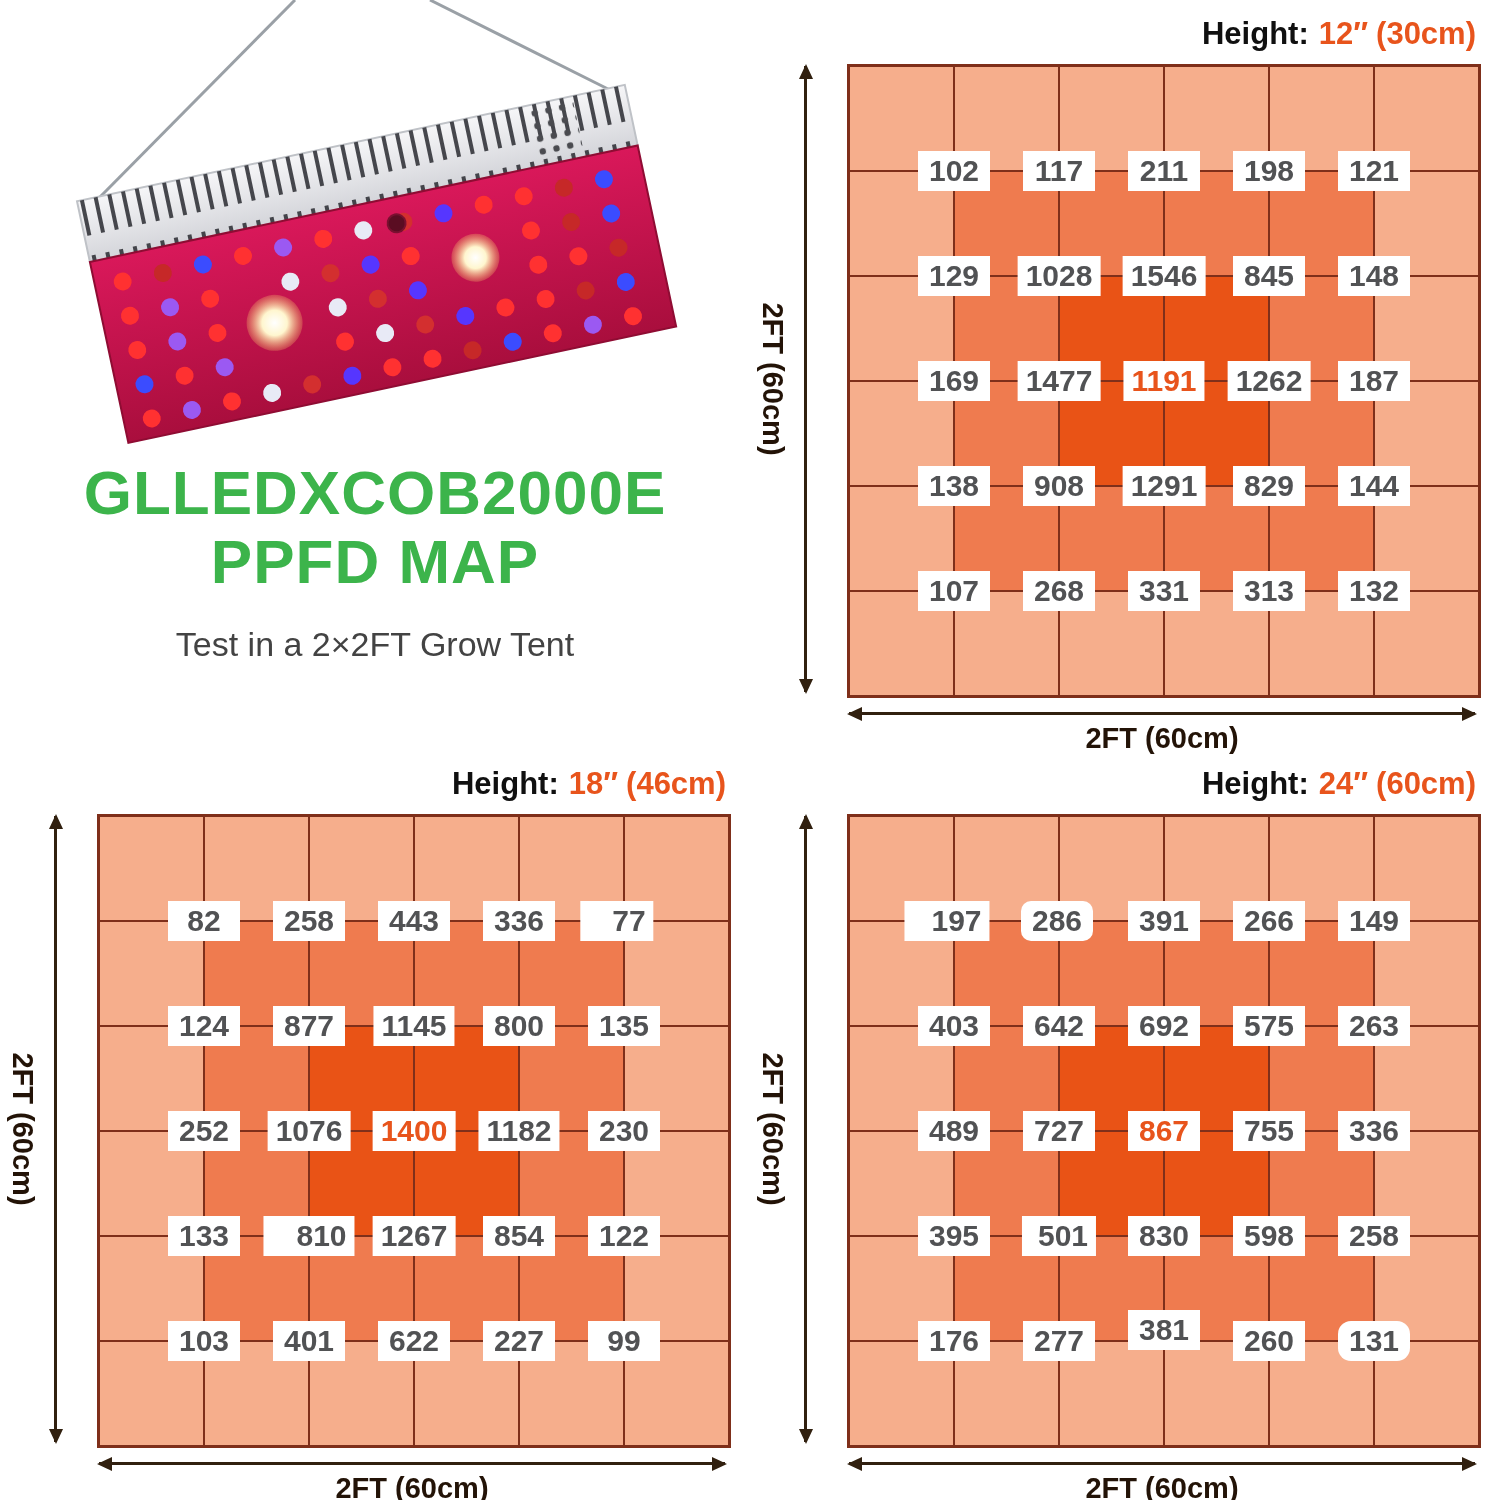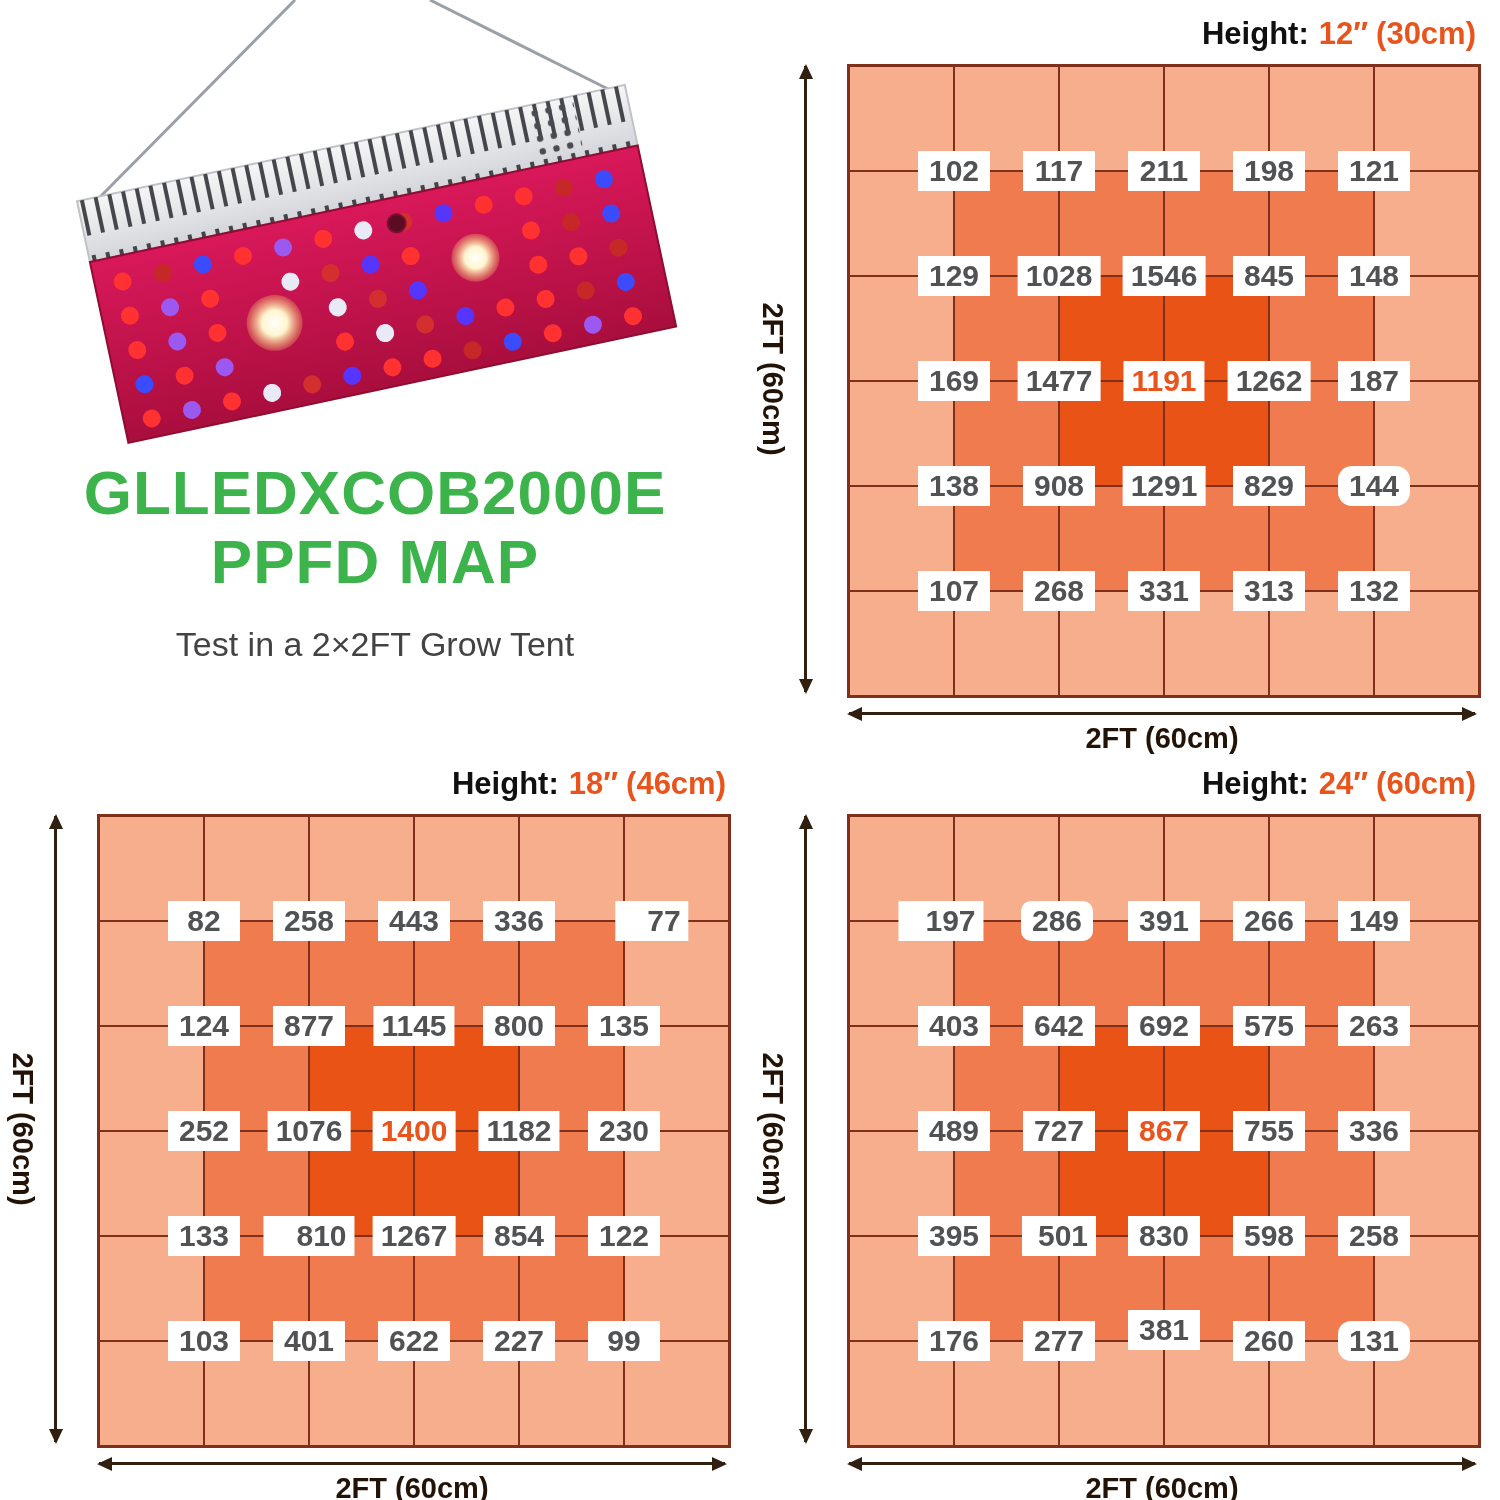--- a/index.html
+++ b/index.html
@@ -216,21 +216,21 @@
         <div class="val" style="left: 525px; top: 210px;">148</div>
         <div class="val" style="left: 105px; top: 315px;">169</div>
         <div class="val" style="left: 210px; top: 315px;">1477</div>
         <div class="val hot" style="left: 315px; top: 315px;">1191</div>
         <div class="val" style="left: 420px; top: 315px;">1262</div>
         <div class="val" style="left: 525px; top: 315px;">187</div>
         <div class="val" style="left: 105px; top: 420px;">138</div>
         <div class="val" style="left: 210px; top: 420px;">908</div>
         <div class="val" style="left: 315px; top: 420px;">1291</div>
         <div class="val" style="left: 420px; top: 420px;">829</div>
-        <div class="val" style="left: 525px; top: 420px; border-radius: 14px;">144</div>
+        <div class="val" style="left: 525px; top: 420px;">144</div>
         <div class="val" style="left: 105px; top: 525px;">107</div>
         <div class="val" style="left: 210px; top: 525px;">268</div>
         <div class="val" style="left: 315px; top: 525px;">331</div>
         <div class="val" style="left: 420px; top: 525px;">313</div>
         <div class="val" style="left: 525px; top: 525px;">132</div>
       </div>
     <div class="dim dim-h"></div>
     <div class="xlab">2FT (60cm)</div>
   </section>
 
@@ -274,21 +274,21 @@
         <div class="cell" style="background: rgb(246, 174, 140);"></div>
         <div class="cell" style="background: rgb(246, 174, 140);"></div>
         <div class="cell" style="background: rgb(246, 174, 140);"></div>
         <div class="cell" style="background: rgb(246, 174, 140);"></div>
         <div class="cell" style="background: rgb(246, 174, 140);"></div>
         <div class="cell" style="background: rgb(246, 174, 140);"></div>
         <div class="val" style="left: 105px; top: 105px;">82</div>
         <div class="val" style="left: 210px; top: 105px;">258</div>
         <div class="val" style="left: 315px; top: 105px;">443</div>
         <div class="val" style="left: 420px; top: 105px;">336</div>
-        <div class="val" style="left: 553px; top: 105px; padding-left: 32px;">77</div>
+        <div class="val" style="left: 518px; top: 105px; padding-left: 32px;">77</div>
         <div class="val" style="left: 105px; top: 210px;">124</div>
         <div class="val" style="left: 210px; top: 210px;">877</div>
         <div class="val" style="left: 315px; top: 210px;">1145</div>
         <div class="val" style="left: 420px; top: 210px;">800</div>
         <div class="val" style="left: 525px; top: 210px;">135</div>
         <div class="val" style="left: 105px; top: 315px;">252</div>
         <div class="val" style="left: 210px; top: 315px;">1076</div>
         <div class="val hot" style="left: 315px; top: 315px;">1400</div>
         <div class="val" style="left: 420px; top: 315px;">1182</div>
         <div class="val" style="left: 525px; top: 315px;">230</div>
@@ -343,21 +343,21 @@
         <div class="cell" style="background: rgb(239, 123, 79);"></div>
         <div class="cell" style="background: rgb(239, 123, 79);"></div>
         <div class="cell" style="background: rgb(239, 123, 79);"></div>
         <div class="cell" style="background: rgb(246, 174, 140);"></div>
         <div class="cell" style="background: rgb(246, 174, 140);"></div>
         <div class="cell" style="background: rgb(246, 174, 140);"></div>
         <div class="cell" style="background: rgb(246, 174, 140);"></div>
         <div class="cell" style="background: rgb(246, 174, 140);"></div>
         <div class="cell" style="background: rgb(246, 174, 140);"></div>
         <div class="cell" style="background: rgb(246, 174, 140);"></div>
-        <div class="val" style="left: 92px; top: 105px; padding-left: 27px;">197</div>
+        <div class="val" style="left: 98px; top: 105px; padding-left: 27px;">197</div>
         <div class="val" style="left: 208px; top: 105px; border-radius: 10px;">286</div>
         <div class="val" style="left: 315px; top: 105px;">391</div>
         <div class="val" style="left: 420px; top: 105px;">266</div>
         <div class="val" style="left: 525px; top: 105px;">149</div>
         <div class="val" style="left: 105px; top: 210px;">403</div>
         <div class="val" style="left: 210px; top: 210px;">642</div>
         <div class="val" style="left: 315px; top: 210px;">692</div>
         <div class="val" style="left: 420px; top: 210px;">575</div>
         <div class="val" style="left: 525px; top: 210px;">263</div>
         <div class="val" style="left: 105px; top: 315px;">489</div>

